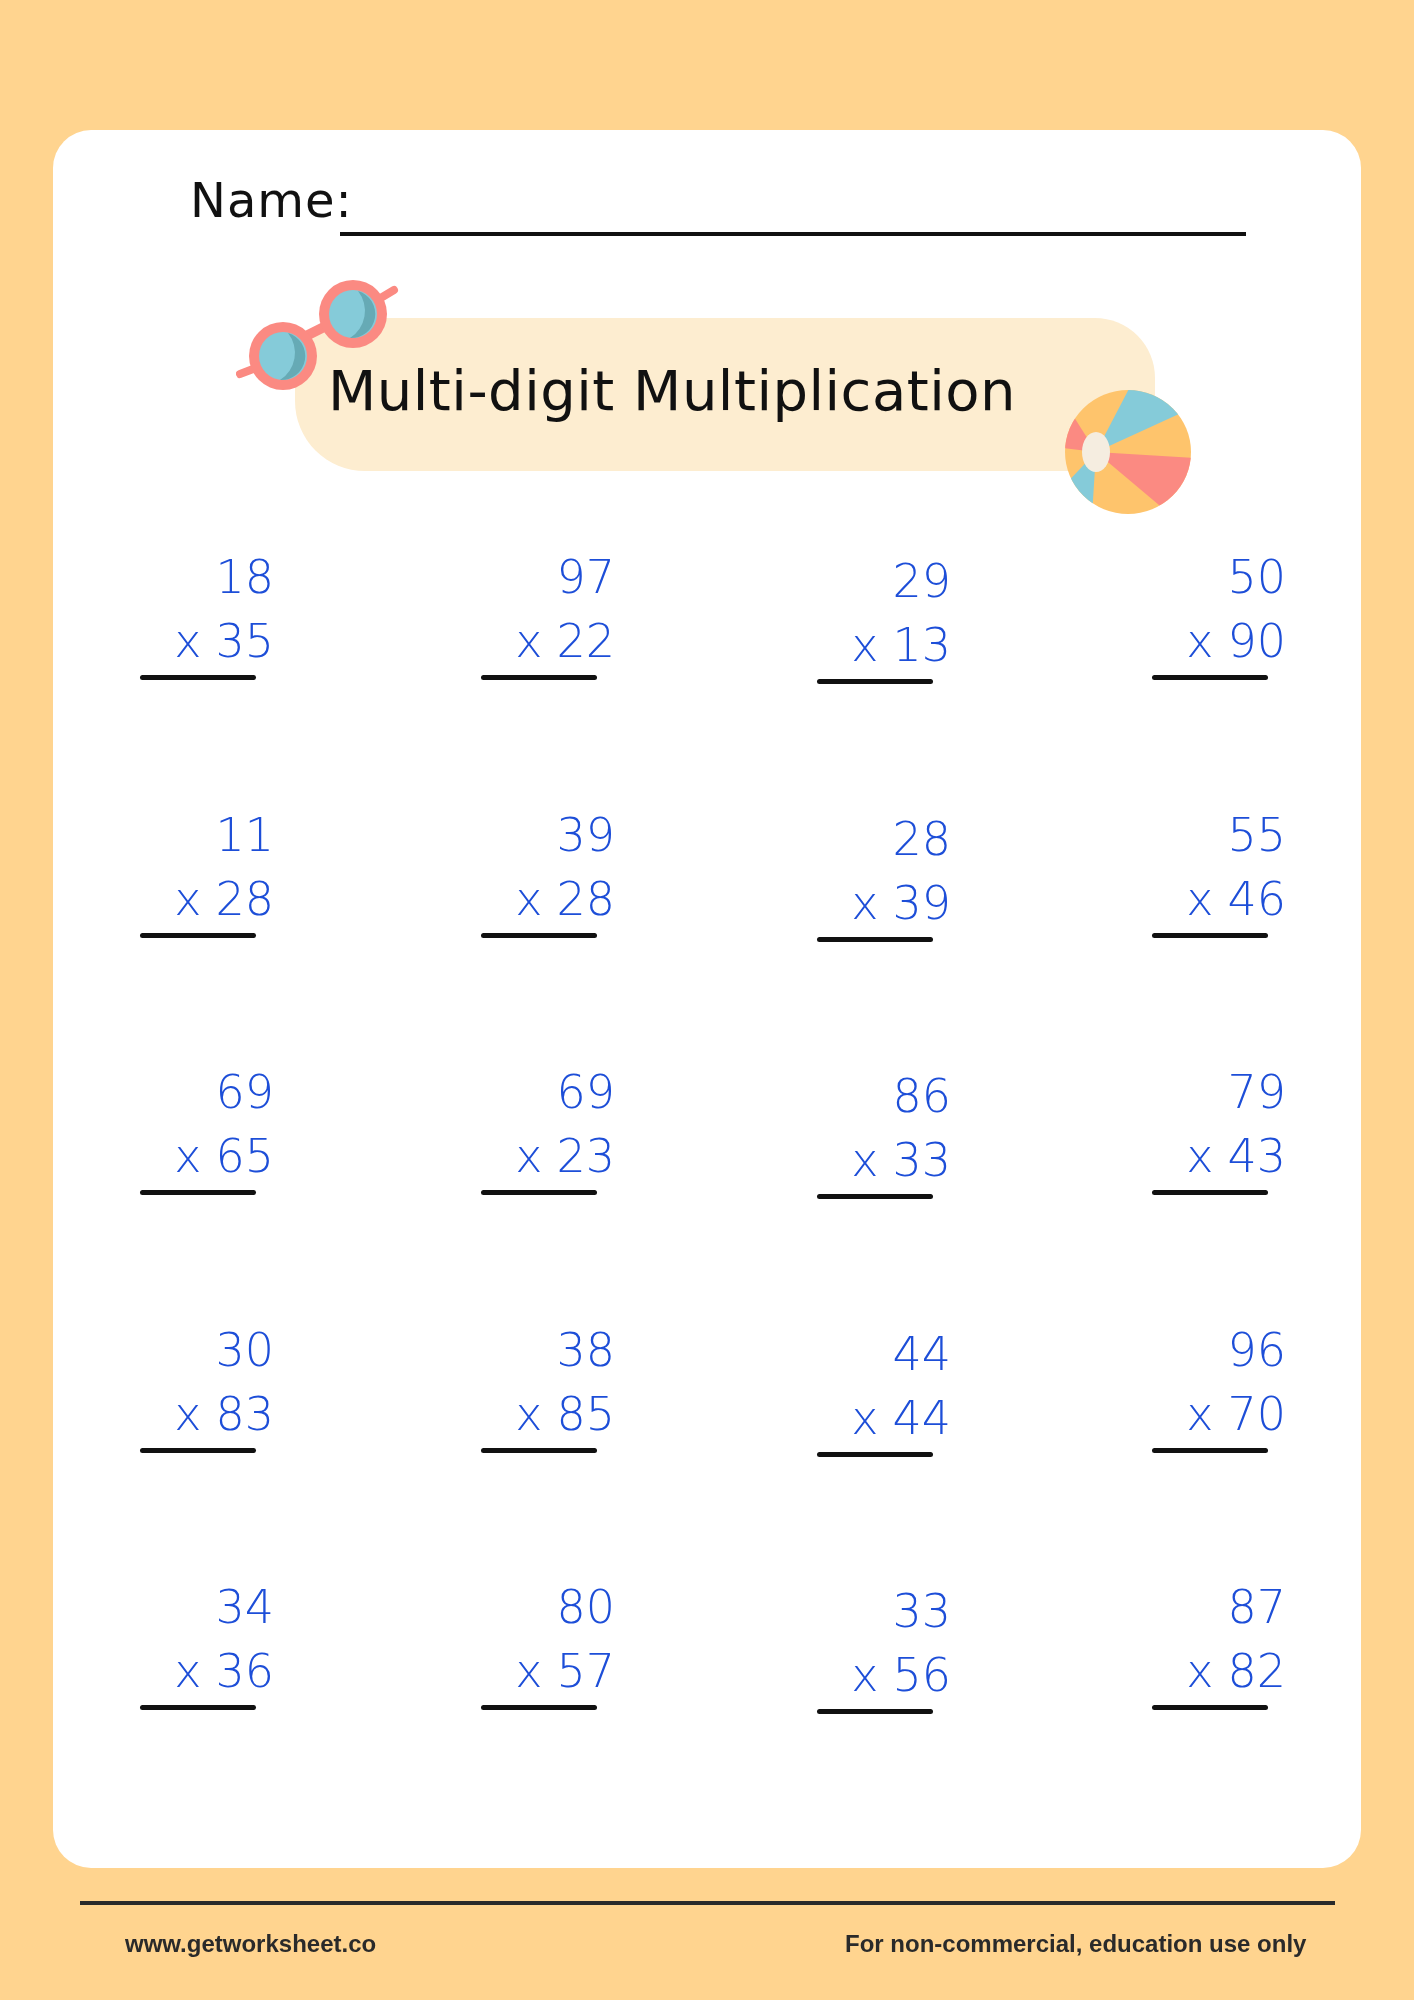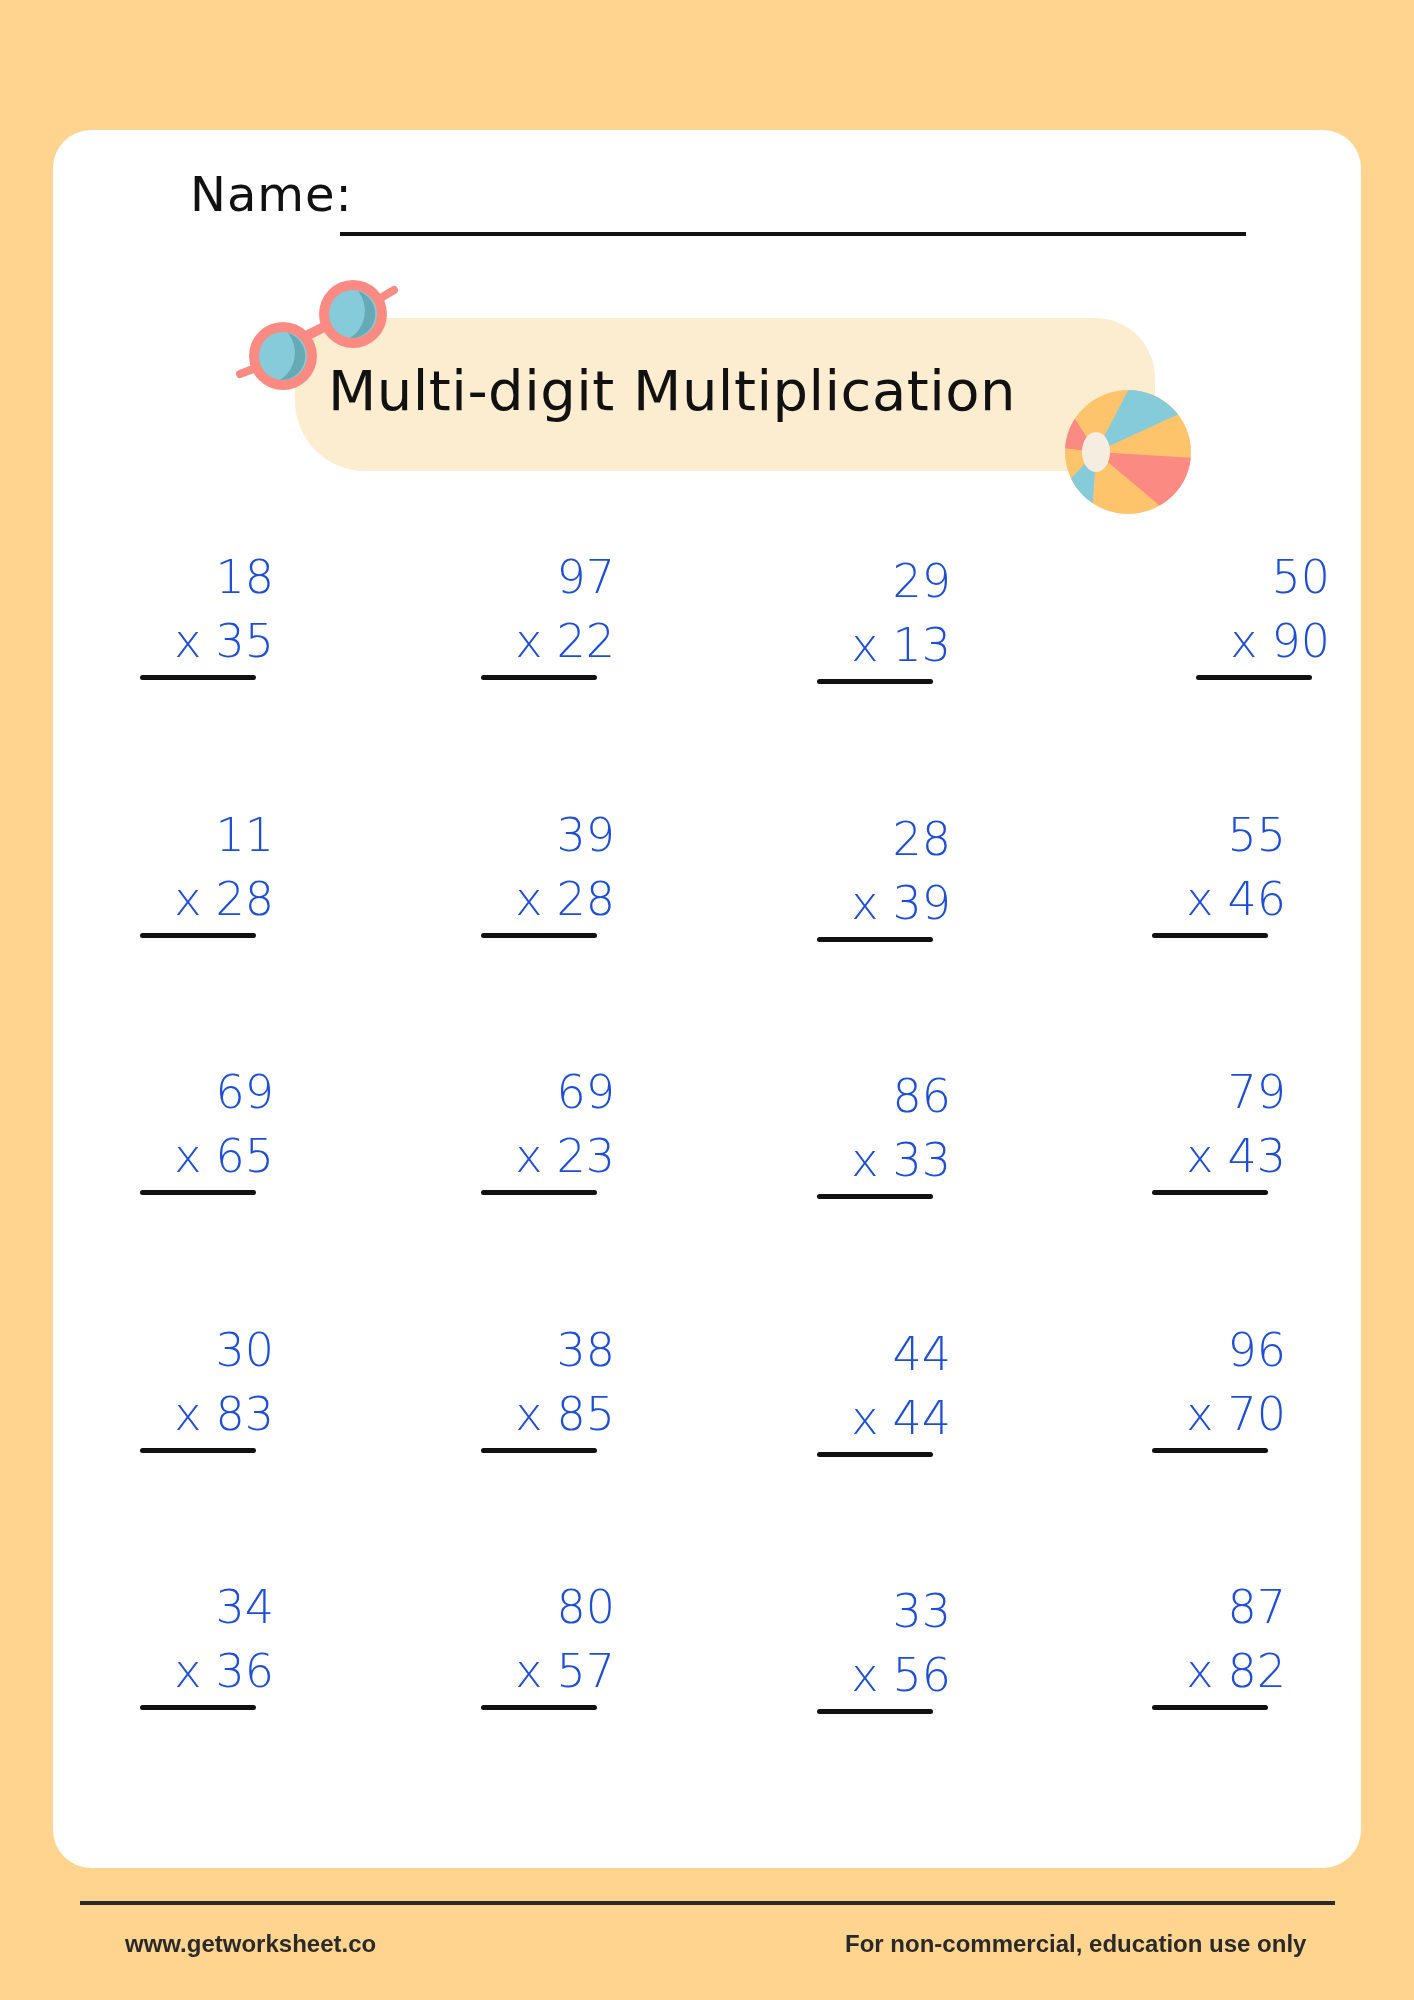--- a/index.html
+++ b/index.html
@@ -8,21 +8,21 @@
       background: #ffd48f;
       position: relative; overflow: hidden;
       font-family: "DejaVu Sans", sans-serif;
     }
     .card {
       position: absolute; left: 53px; top: 130px;
       width: 1308px; height: 1738px;
       background: #ffffff; border-radius: 38px;
     }
     .name-label {
-      position: absolute; left: 190px; top: 166px;
+      position: absolute; left: 190px; top: 172px;
       font-family: "DejaVu Sans", sans-serif;
       font-size: 48px; color: #111; letter-spacing: 1px;
     }
     .name-line {
       position: absolute; left: 340px; top: 232px;
       width: 906px; height: 4px; background: #111;
     }
     .title-banner {
       position: absolute; left: 295px; top: 318px;
       width: 860px; height: 153px;
@@ -115,21 +115,21 @@
     <div class="problem" style="left: 473px; top: 545px;">
       <div class="top">97</div>
       <div class="bottom"><span class="op">x</span><span>22</span></div>
       <div class="rule"></div>
     </div>
     <div class="problem" style="left: 809px; top: 549px;">
       <div class="top">29</div>
       <div class="bottom"><span class="op">x</span><span>13</span></div>
       <div class="rule"></div>
     </div>
-    <div class="problem" style="left: 1188px; top: 545px;">
+    <div class="problem" style="left: 1144px; top: 545px;">
       <div class="top">50</div>
       <div class="bottom"><span class="op">x</span><span>90</span></div>
       <div class="rule"></div>
     </div>
     <div class="problem" style="left: 132px; top: 803px;">
       <div class="top">11</div>
       <div class="bottom"><span class="op">x</span><span>28</span></div>
       <div class="rule"></div>
     </div>
     <div class="problem" style="left: 473px; top: 803px;">

